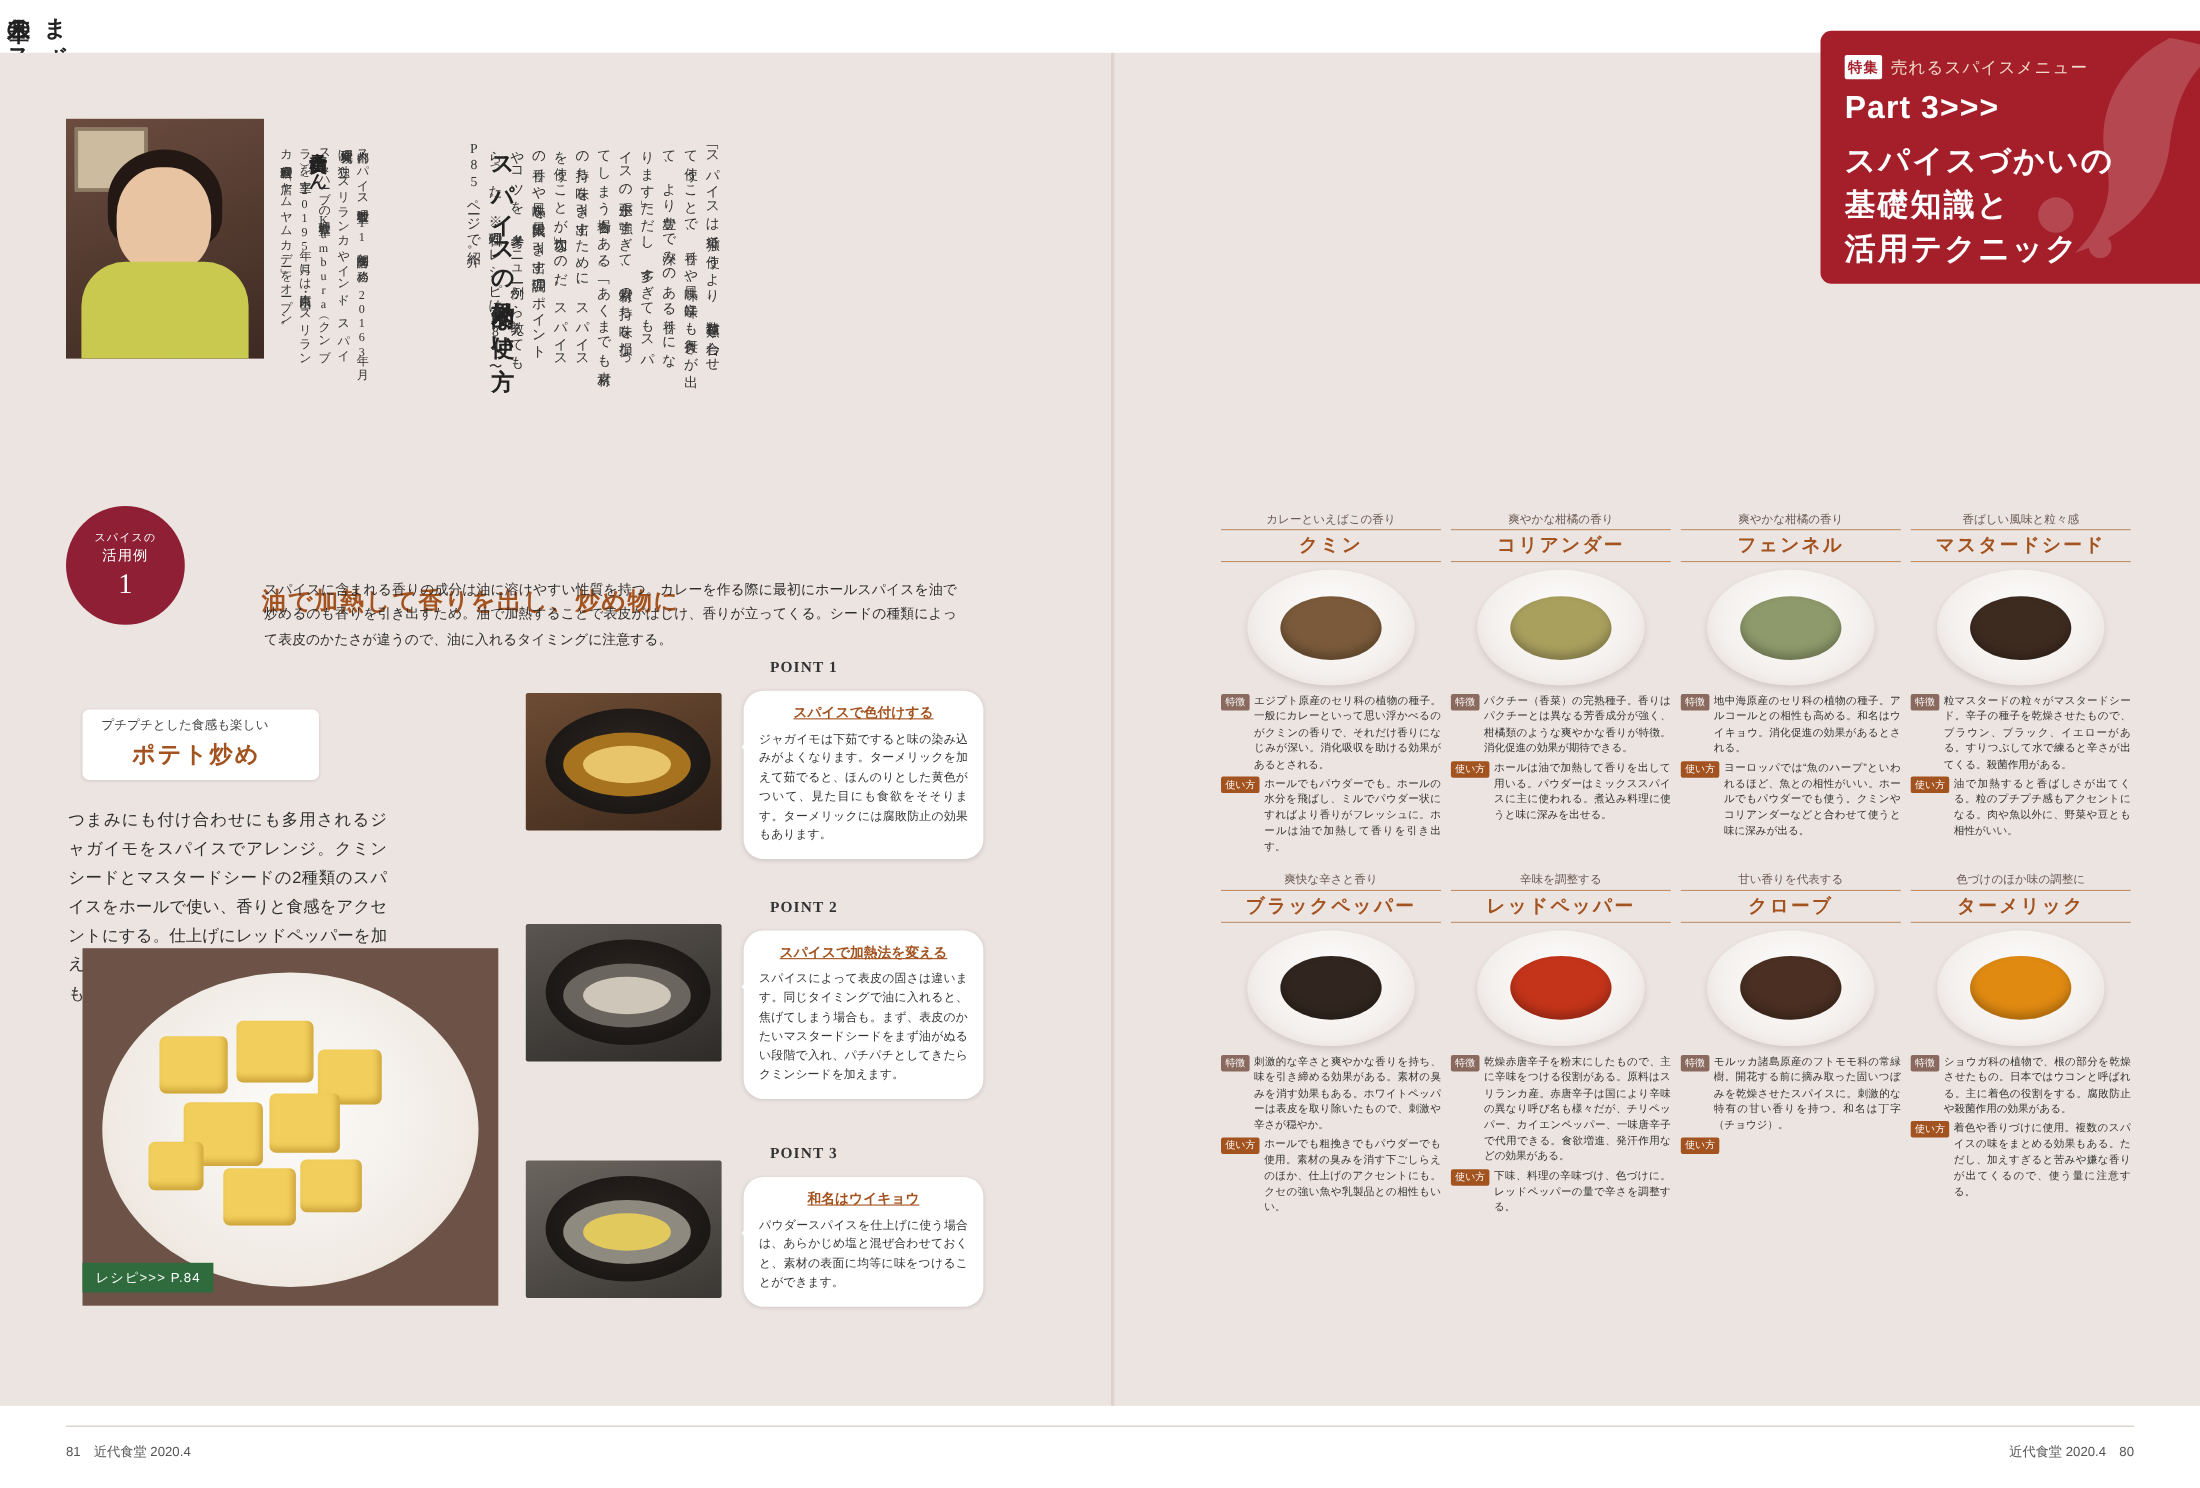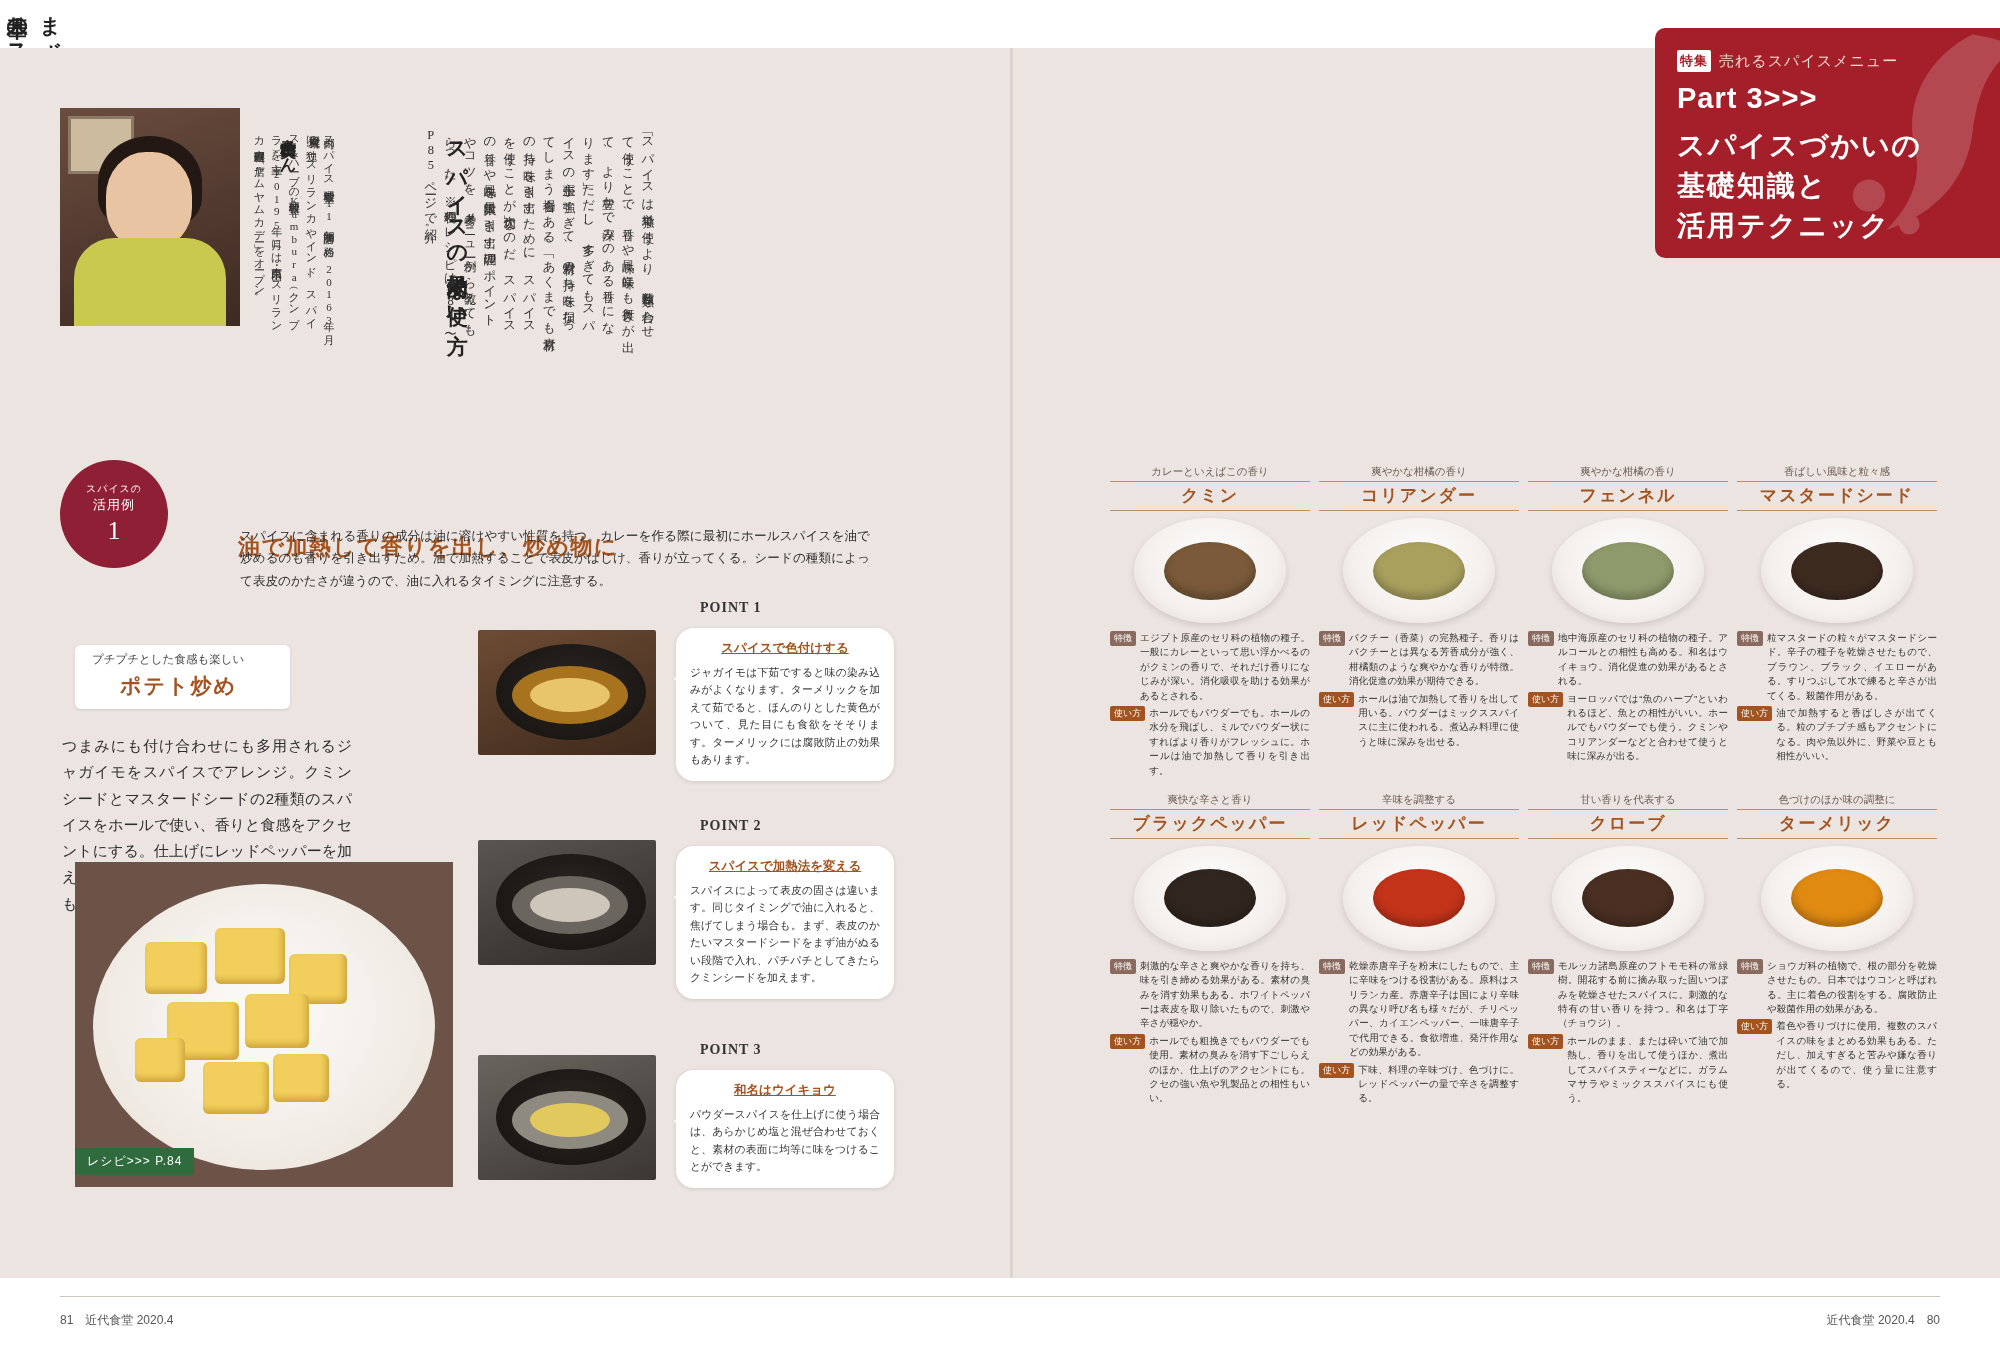--- a/index.html
+++ b/index.html
@@ -208,21 +208,20 @@
       <div class="sp-name">クローブ</div>
       <div class="bowl">
           <div class="heap" style="background:#4a2f22"></div>
         </div>
       <div class="sp-block">
           <span class="lbl f">特徴</span>
           <span class="sp-text">モルッカ諸島原産のフトモモ科の常緑樹。開花する前に摘み取った固いつぼみを乾燥させたスパイスに。刺激的な特有の甘い香りを持つ。和名は丁字（チョウジ）。</span>
         </div>
       <div class="sp-block">
           <span class="lbl u">使い方</span>
-          <span class="sp-text">ホールのまま、または砕いて油で加熱し、香りを出して使うほか、煮出してスパイスティーなどに。ガラムマサラやミックススパイスにも使う。</span>
         </div>
     </div>
     <div class="spice">
       <div class="sp-sub">色づけのほか味の調整に</div>
       <div class="sp-name">ターメリック</div>
       <div class="bowl">
           <div class="heap" style="background:#e08a12"></div>
         </div>
       <div class="sp-block">
           <span class="lbl f">特徴</span>

